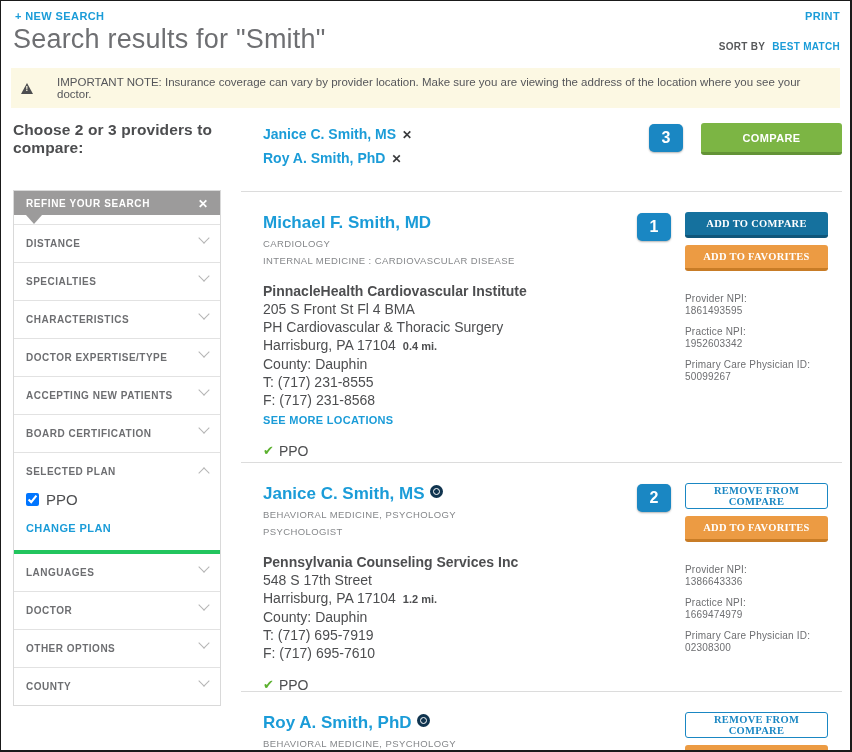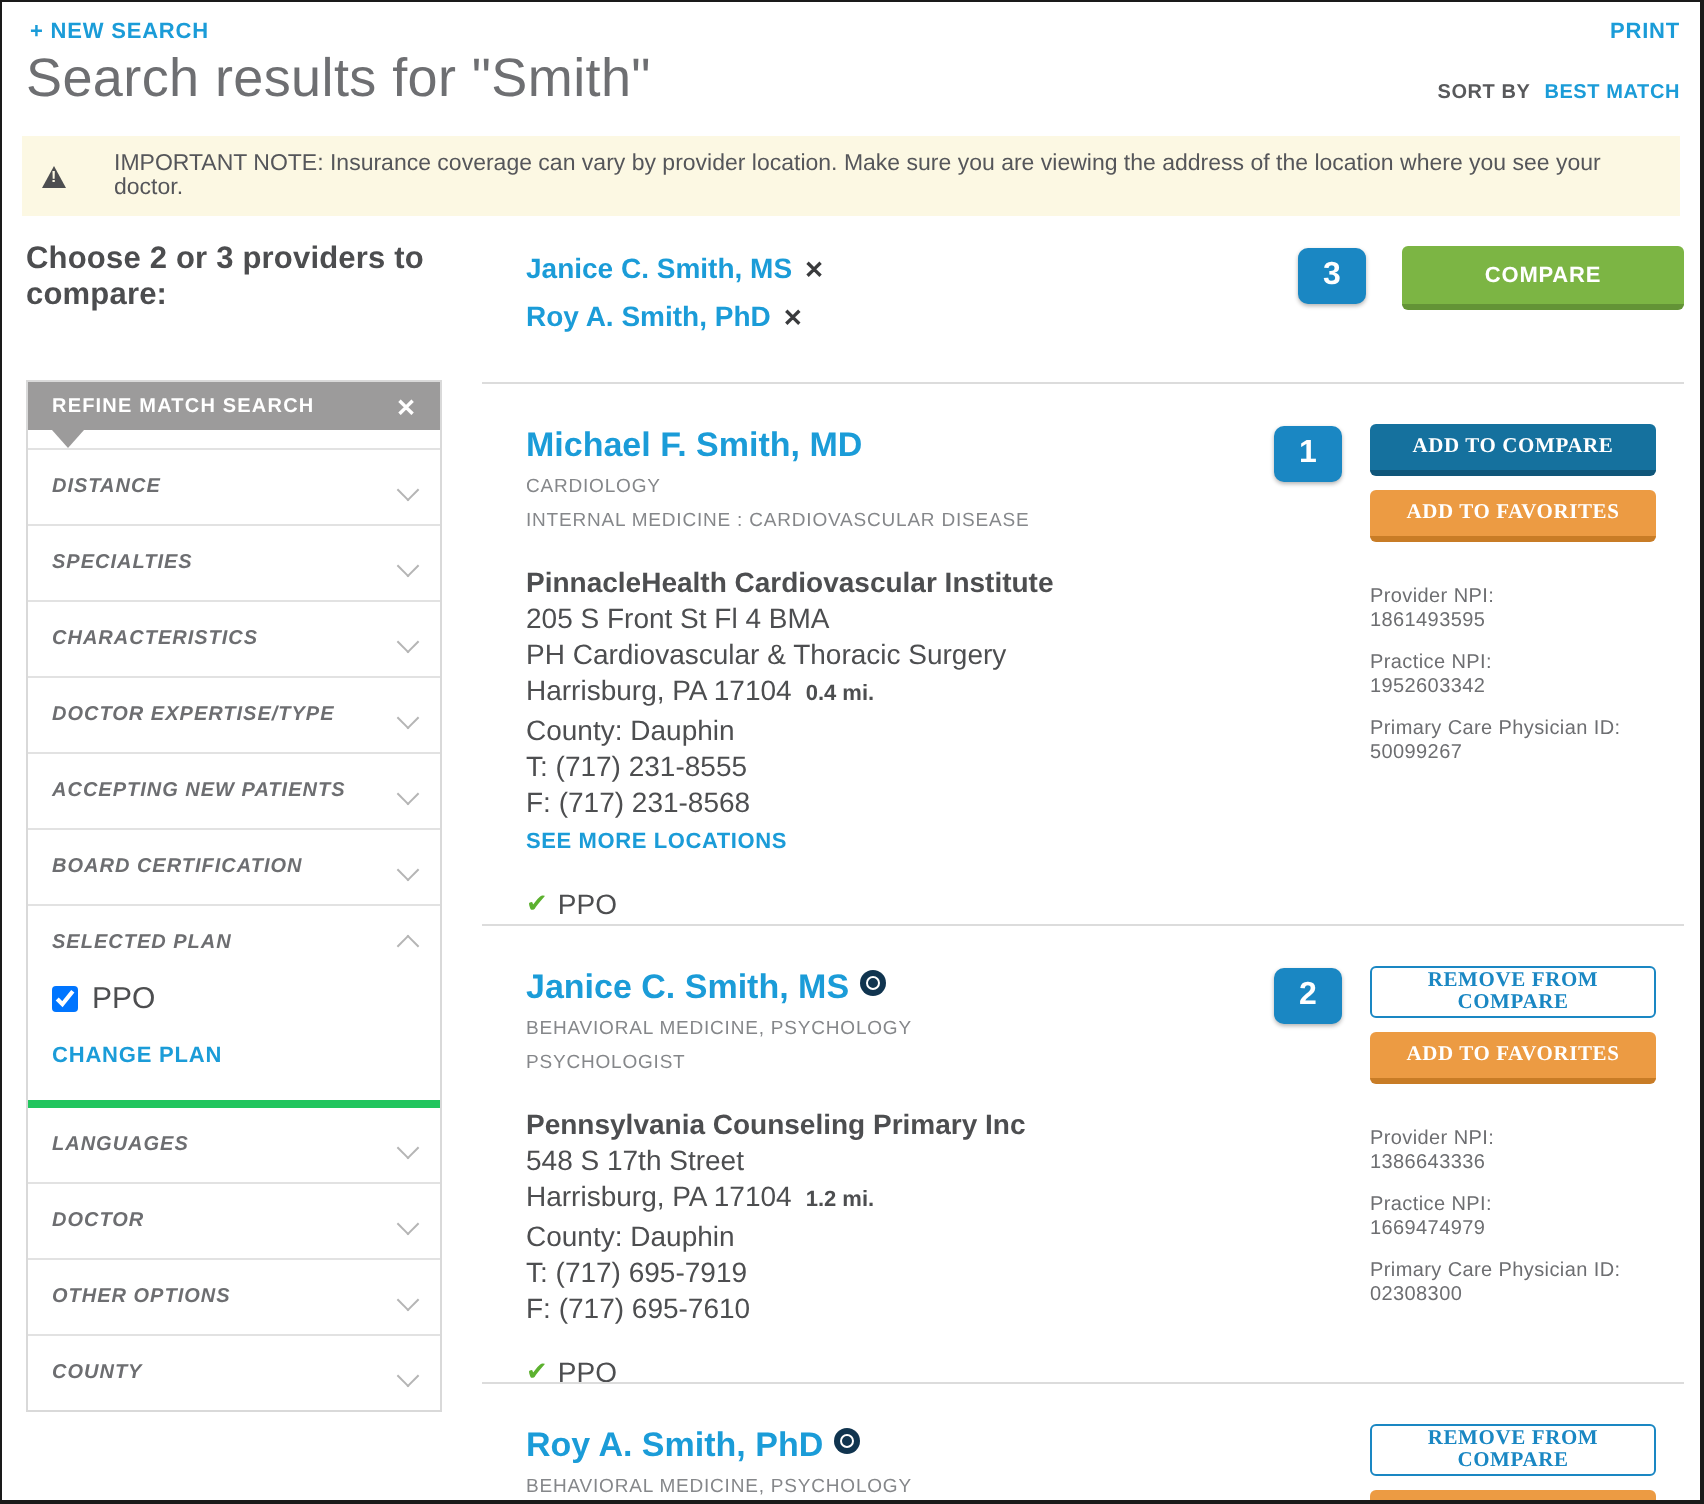--- a/index.html
+++ b/index.html
@@ -34,22 +34,22 @@
   .choose-heading { font-size:15.5px; font-weight:700; color:#4c4d4f; margin:3px 0 0 0; letter-spacing:.1px; }
 
   
   .sidebar { margin-top:33px; border:1px solid #d9d9d9; background:#fff; }
   .sb-header { background:#9c9b9b; color:#fff; display:flex; justify-content:space-between;
                align-items:center; padding:7px 12px 6px 12px; }
   .sb-header .t { font-size:10px; font-weight:700; letter-spacing:.6px; }
   .sb-close { font-size:12px; font-weight:700; cursor:pointer; line-height:10px; }
   .sb-notch { width:0; height:0; margin-left:12px; border-left:8px solid transparent;
               border-right:8px solid transparent; border-top:9px solid #9c9b9b; }
-  .sb-item { display:flex; justify-content:space-between; align-items:flex-end;
-             padding:13px 12px; border-top:1px solid #e2e2e2; cursor:pointer;font-style:italic; }
+  .sb-item { display:flex; justify-content:space-between; align-items:flex-start;
+             padding:13px 12px; border-top:1px solid #e2e2e2; cursor:pointer; }
   .sb-item:first-of-type { border-top:none; }
   .sb-item .lbl { font-size:10px; font-weight:700; color:#6d6e71; letter-spacing:.5px; }
   .chev { width:8px; height:8px; border-right:1.5px solid #b5b5b5; border-bottom:1.5px solid #b5b5b5;
           transform:rotate(45deg); margin-top:-4px; flex:none; }
   .chev.up { transform:rotate(-135deg); margin-top:3px; }
   .sb-plan-option { display:flex; align-items:center; gap:7px; padding:1px 12px 10px 12px; }
   .sb-plan-option input { width:13px; height:13px; margin:0; cursor:pointer; }
   .sb-plan-option .opt { font-size:15px; color:#4d4e50; }
   .sb-changeplan { padding:4px 12px 16px 12px; font-size:11px; font-weight:700;
                    color:#1b9cd8; letter-spacing:.4px; cursor:pointer; }
@@ -125,21 +125,21 @@
     <span class="txt">IMPORTANT NOTE: Insurance coverage can vary by provider location. Make sure you are viewing the address of the location where you see your doctor.</span>
   </div>
 
   <div class="content">
 
     <div class="leftcol">
       <div class="choose-heading">Choose 2 or 3 providers to compare:</div>
 
       <div class="sidebar">
         <div class="sb-header">
-          <span class="t">REFINE MATCH SEARCH</span>
+          <span class="t">REFINE YOUR SEARCH</span>
           <span class="sb-close">✕</span>
         </div>
         <div class="sb-notch"></div>
 
         <div class="sb-item">
           <span class="lbl">DISTANCE</span>
           <span class="chev"></span>
         </div>
         <div class="sb-item">
           <span class="lbl">SPECIALTIES</span>
@@ -246,21 +246,21 @@
           </div>
         </div>
       </div>
 
       <div class="card c2">
         <span>
           <a class="prov-name">Janice C. Smith, MS</a><span class="award"></span>
         </span>
         <div class="spec">BEHAVIORAL MEDICINE, PSYCHOLOGY</div>
         <div class="spec">PSYCHOLOGIST</div>
-        <div class="facility">Pennsylvania Counseling Primary Inc</div>
+        <div class="facility">Pennsylvania Counseling Services Inc</div>
         <div class="addr">548 S 17th Street</div>
         <div class="cityline"><span>Harrisburg, PA 17104</span><span class="dist">1.2 mi.</span></div>
         <div class="addr">County: Dauphin</div>
         <div class="addr">T: (717) 695-7919</div>
         <div class="addr">F: (717) 695-7610</div>
         <div class="planrow">
           <span class="ck">✔</span>
           <span class="pl">PPO</span>
         </div>
         <div class="rightpanel">

